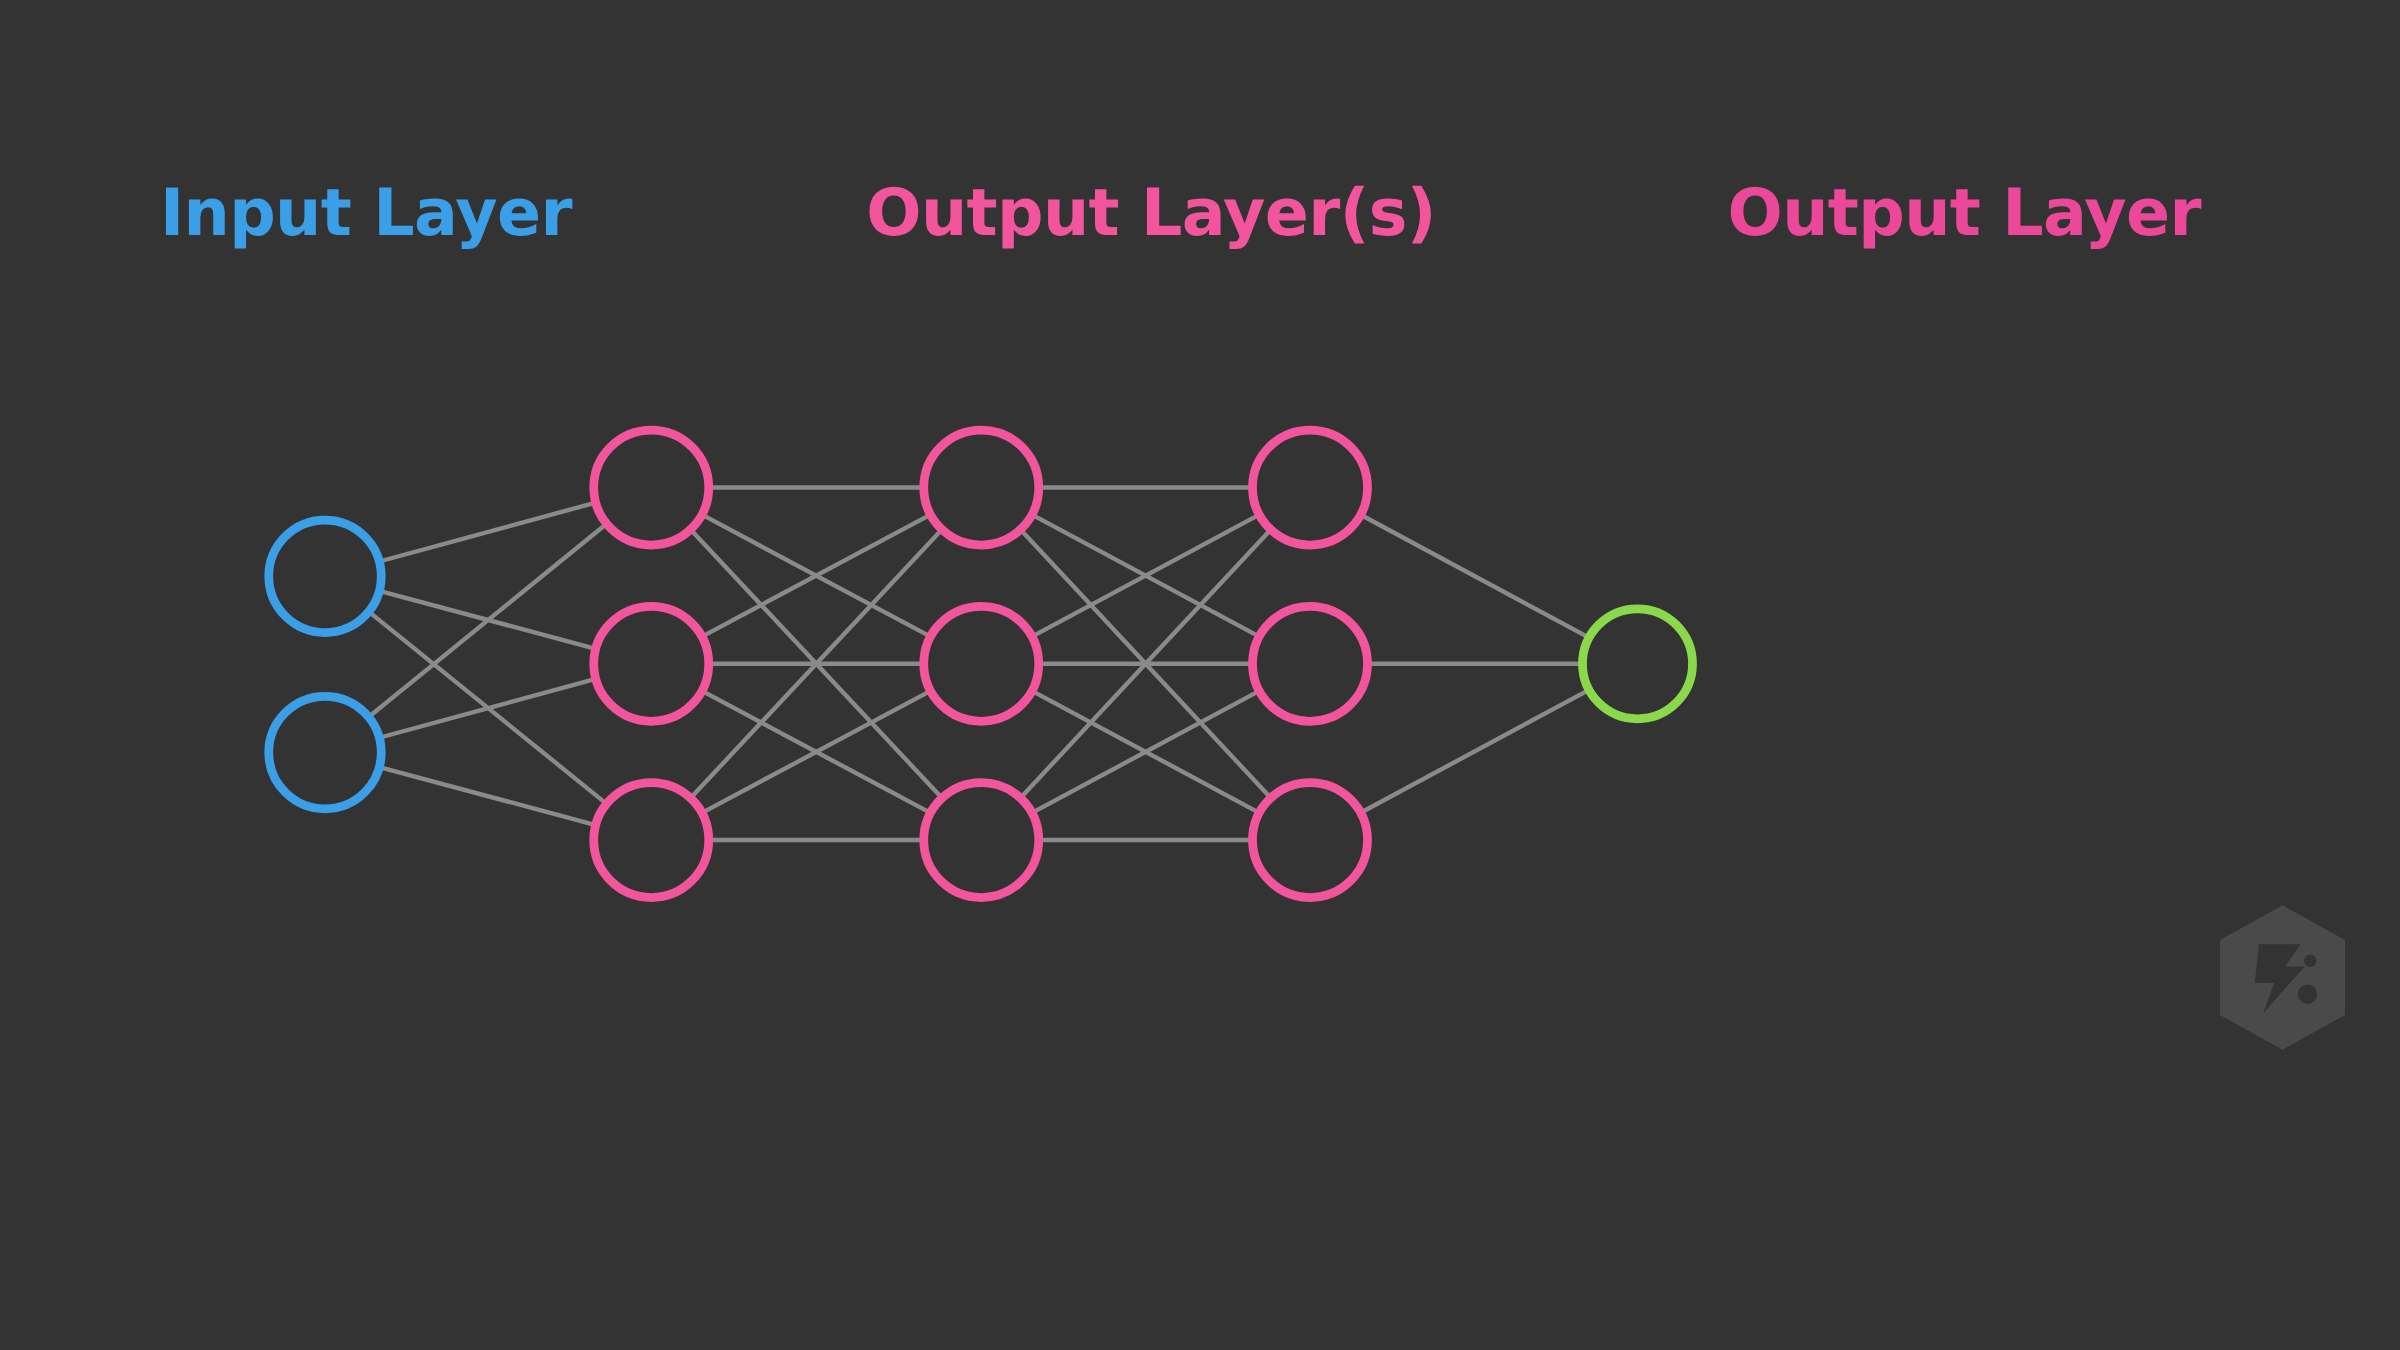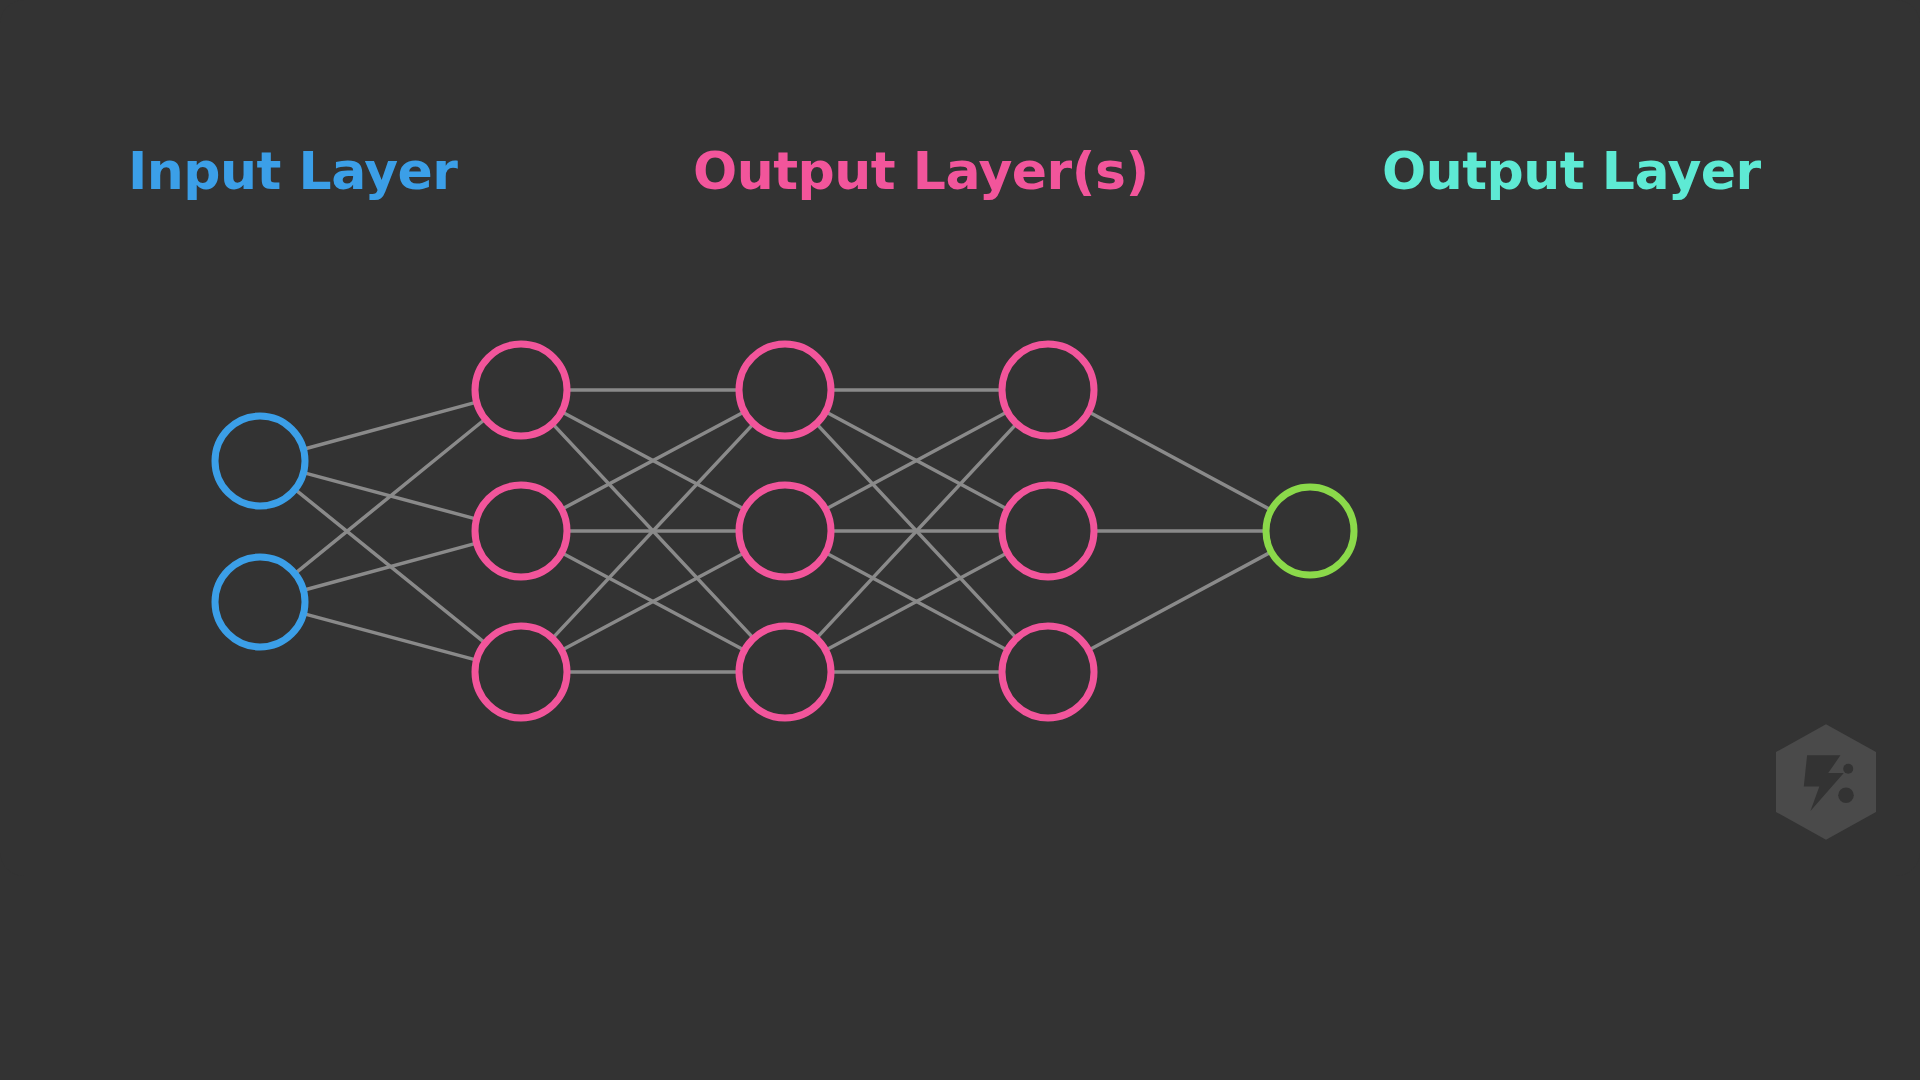--- a/index.html
+++ b/index.html
@@ -58,21 +58,21 @@
   }
 </style>
 </head>
 <body style="background: rgb(51, 51, 51);">
 
 <div id="stage" style="background: rgb(51, 51, 51);">
 
   <div class="layer-labels">
     <div class="layer-label" id="label-input" style="color: rgb(59, 159, 232);">Input Layer</div>
     <div class="layer-label" id="label-hidden" style="color: rgb(242, 85, 155);">Output Layer(s)</div>
-    <div class="layer-label" id="label-output" style="color: #5eead4;">Output Layer</div>
+    <div class="layer-label" id="label-output" style="color: #ec4899;">Output Layer</div>
   </div>
 
   <svg id="net-svg" viewBox="0 0 1920 1080" xmlns="http://www.w3.org/2000/svg">
     <g id="edges-group">
         <line x1="303.42" y1="449.19" x2="476.61" y2="402.07" stroke="#8A8A8A" stroke-width="3.5" stroke-linecap="round"></line>
         <line x1="303.46" y1="472.66" x2="476.57" y2="519.08" stroke="#8A8A8A" stroke-width="3.5" stroke-linecap="round"></line>
         <line x1="294.99" y1="489.29" x2="485.23" y2="643.08" stroke="#8A8A8A" stroke-width="3.5" stroke-linecap="round"></line>
         <line x1="294.93" y1="573.63" x2="485.29" y2="419.00" stroke="#8A8A8A" stroke-width="3.5" stroke-linecap="round"></line>
         <line x1="303.42" y1="590.19" x2="476.61" y2="543.07" stroke="#8A8A8A" stroke-width="3.5" stroke-linecap="round"></line>
         <line x1="303.46" y1="613.66" x2="476.57" y2="660.08" stroke="#8A8A8A" stroke-width="3.5" stroke-linecap="round"></line>

